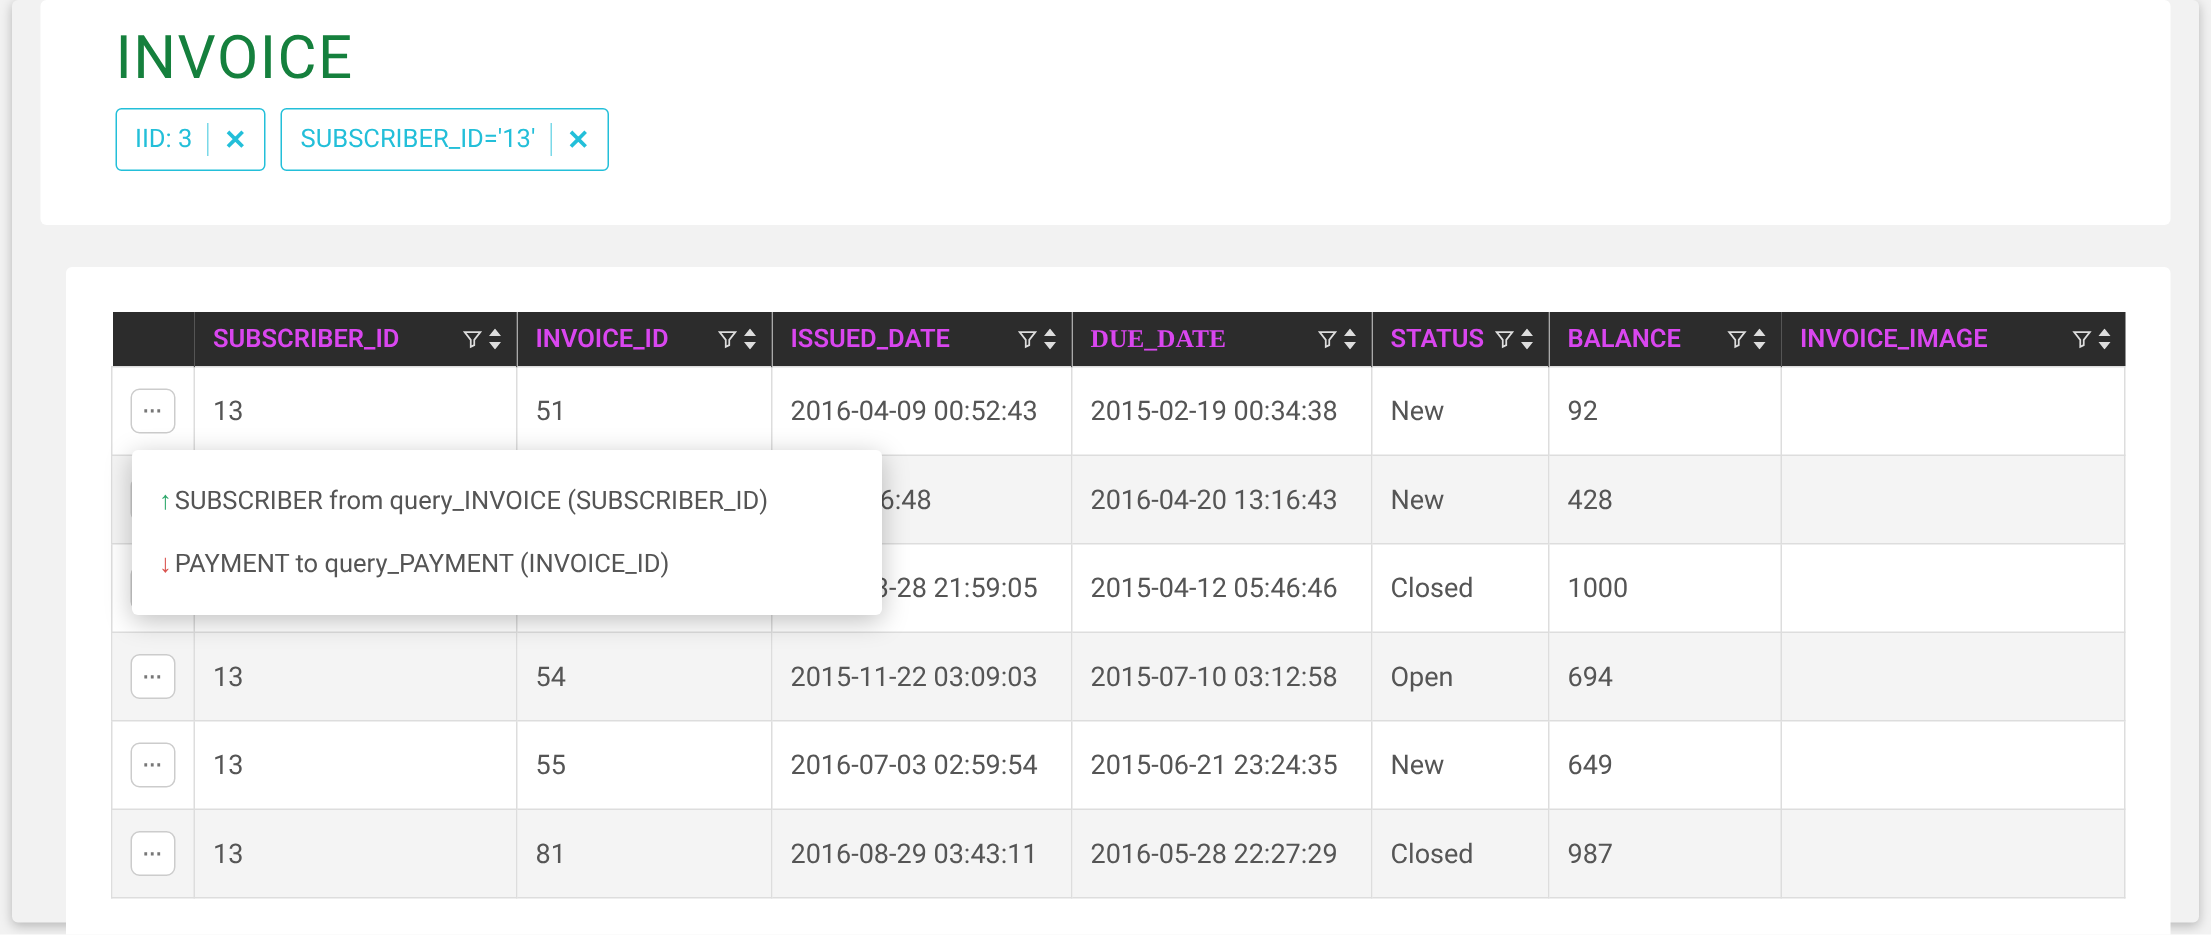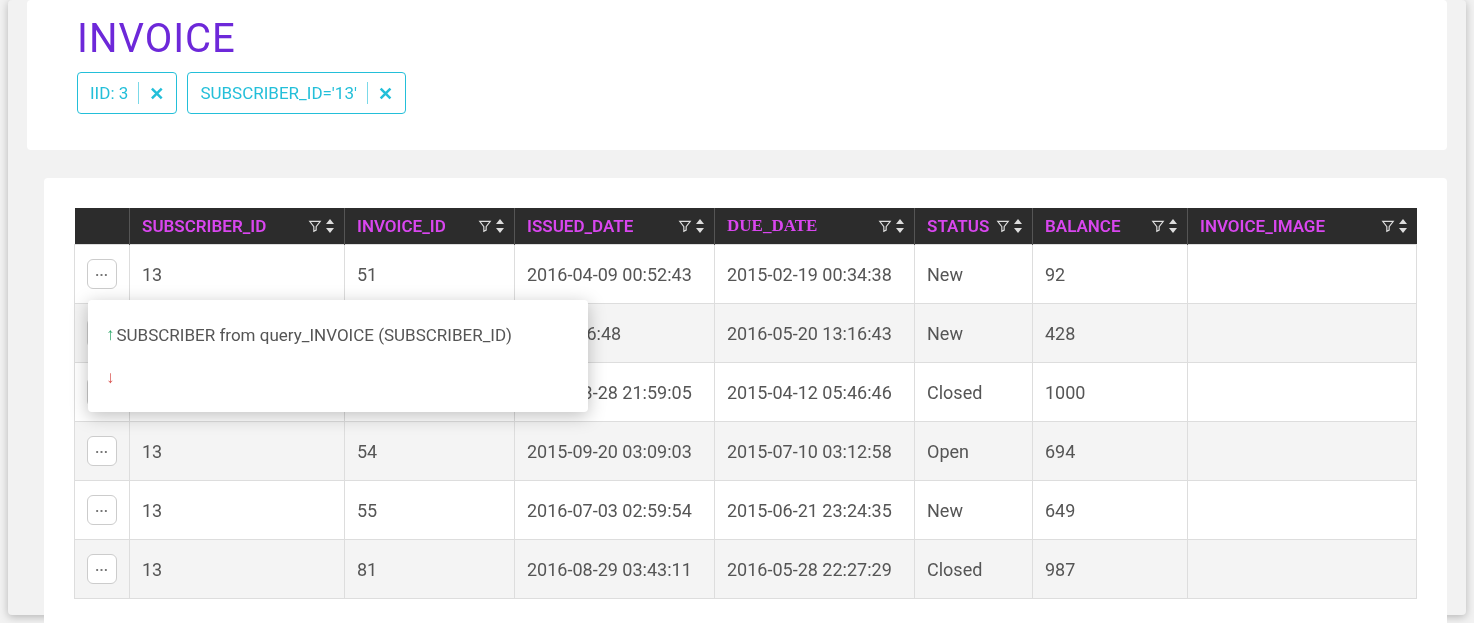--- a/index.html
+++ b/index.html
@@ -25,21 +25,21 @@
     left:19px; top:0;
     width:1420px;
     height:150px;
     background:#fff;
     border-radius:4px;
     padding:15px 50px 20px 50px;
   }
   .page-title {
     font-size:40px;
     font-weight:400;
-    color:#6d28d9;
+    color:#15803d;
     letter-spacing:1px;
   }
   .chips {
     margin-top:10px;
     display:flex;
     gap:10px;
   }
   .chip {
     border:1px solid #23bfd9;
     border-radius:4px;
@@ -251,21 +251,21 @@
             <td>92</td>
             <td></td>
           </tr>
           <tr class="alt">
             <td style="text-align: center;">
               <div class="dots-btn">⋯</div>
             </td>
             <td></td>
             <td></td>
             <td>28 22:06:48</td>
-            <td>2016-05-20 13:16:43</td>
+            <td>2016-04-20 13:16:43</td>
             <td>New</td>
             <td>428</td>
             <td></td>
           </tr>
           <tr>
             <td style="text-align: center;">
               <div class="dots-btn">⋯</div>
             </td>
             <td>13</td>
             <td>53</td>
@@ -274,21 +274,21 @@
             <td>Closed</td>
             <td>1000</td>
             <td></td>
           </tr>
           <tr class="alt">
             <td style="text-align: center;">
               <div class="dots-btn">⋯</div>
             </td>
             <td>13</td>
             <td>54</td>
-            <td>2015-09-20 03:09:03</td>
+            <td>2015-11-22 03:09:03</td>
             <td>2015-07-10 03:12:58</td>
             <td>Open</td>
             <td>694</td>
             <td></td>
           </tr>
           <tr>
             <td style="text-align: center;">
               <div class="dots-btn">⋯</div>
             </td>
             <td>13</td>
@@ -315,16 +315,17 @@
     </table>
   </div>
 
   <div class="popover">
     <div class="pop-item">
       <span class="arrow-up">↑</span>
       <span>SUBSCRIBER from query_INVOICE (SUBSCRIBER_ID)</span>
     </div>
     <div class="pop-item">
       <span class="arrow-down">↓</span>
+      <span>PAYMENT to query_PAYMENT (INVOICE_ID)</span>
     </div>
   </div>
 
 </div>
 
 </body></html>

